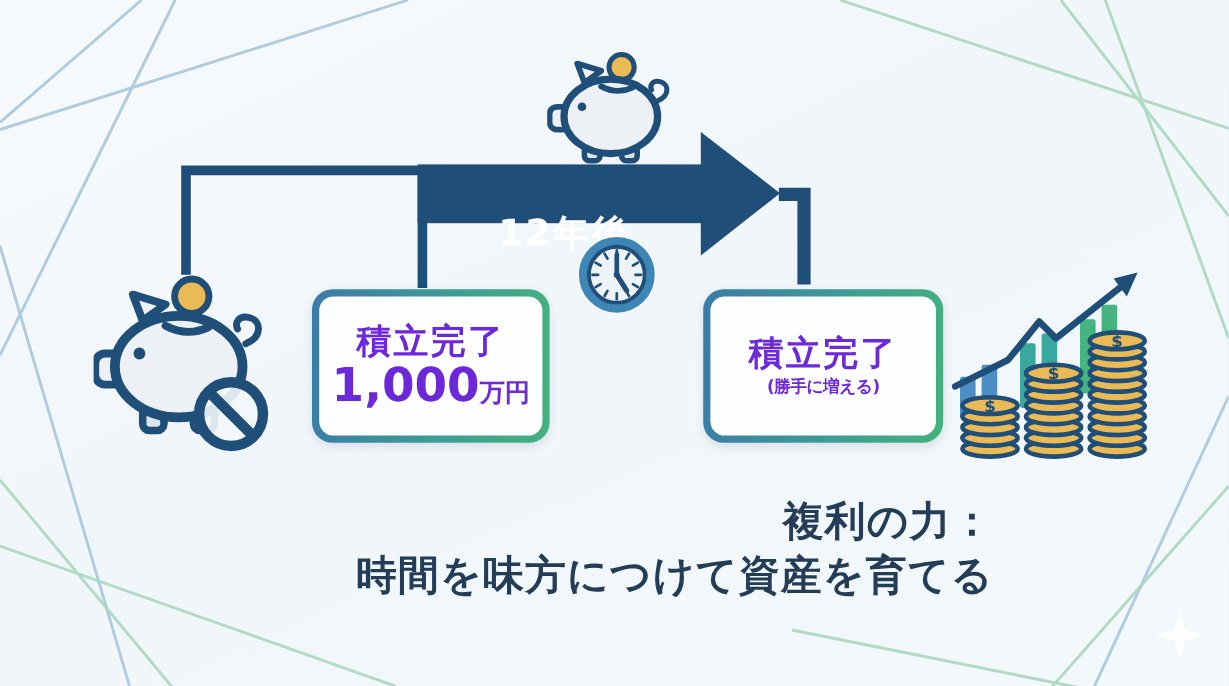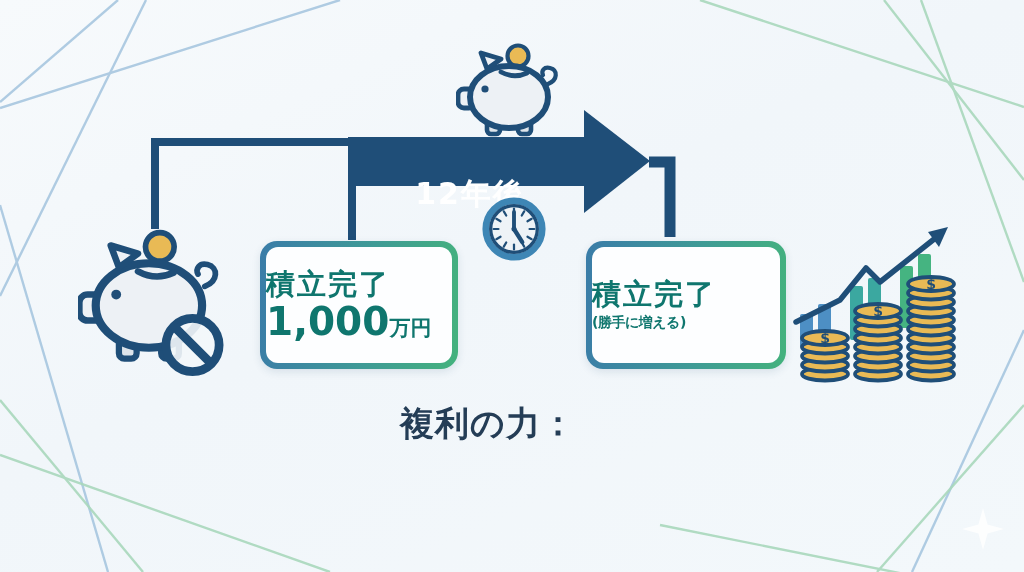--- a/index.html
+++ b/index.html
@@ -19,34 +19,34 @@
   }
 
   
   .gbox{
     padding:6px;border-radius:17px;box-sizing:border-box;
     background:linear-gradient(95deg,#3a7ca8 0%,#3f9b96 55%,#44b27d 100%);
     box-shadow:0 3px 8px rgba(30,70,110,0.12);
   }
   .gbox-inner{
     width:100%;height:100%;background:#fdfeff;border-radius:12px;
-    display:flex;flex-direction:column;justify-content:center;
-    color:#0f766e;
+    display:flex;flex-direction:column;align-items:center;justify-content:center;
+    color:#6d28d9;
   }
   #box-start{left:260px;top:241px;width:198px;height:128px;}
   #box-end{left:586px;top:241px;width:200px;height:128px;}
   .box-title{font-size:29px;font-weight:700;line-height:1.12;letter-spacing:2px;}
   .box-amount{line-height:1.02;font-weight:700;margin-top:1px;}
   .amount-num{font-size:39px;}
   .amount-unit{font-size:21px;}
   .box-note{font-size:14px;font-weight:700;margin-top:3px;letter-spacing:-0.5px;}
 
   
   .caption{
-    left:148px;top:401px;width:680px;text-align:center;
+    left:148px;top:413px;width:680px;text-align:right;
     color:#243d56;font-weight:700;font-size:34px;line-height:45px;letter-spacing:1px;
   }
 
   
   .sparkle{
     left:962px;top:508px;width:42px;height:42px;background:#ffffff;opacity:0.8;
     clip-path:polygon(50% 0%,61% 39%,100% 50%,61% 61%,50% 100%,39% 61%,0% 50%,39% 39%);
   }
 </style>
 </head>
@@ -198,17 +198,18 @@
     <g fill="#1f4e78" font-weight="bold" font-size="14" text-anchor="middle" font-family="DejaVu Sans, sans-serif">
       <text x="33" y="117">$</text>
       <text x="86" y="90">$</text>
       <text x="139" y="63">$</text>
     </g>
     <polygon points="156,1 136,6 147,21" fill="#1f4e78"></polygon>
   </svg>
 
   <div class="abs caption">
     <div>複利の力：</div>
+    <div>時間を味方につけて資産を育てる</div>
   </div>
 
   <div class="abs sparkle"></div>
 
 </div>
 
 </body></html>

